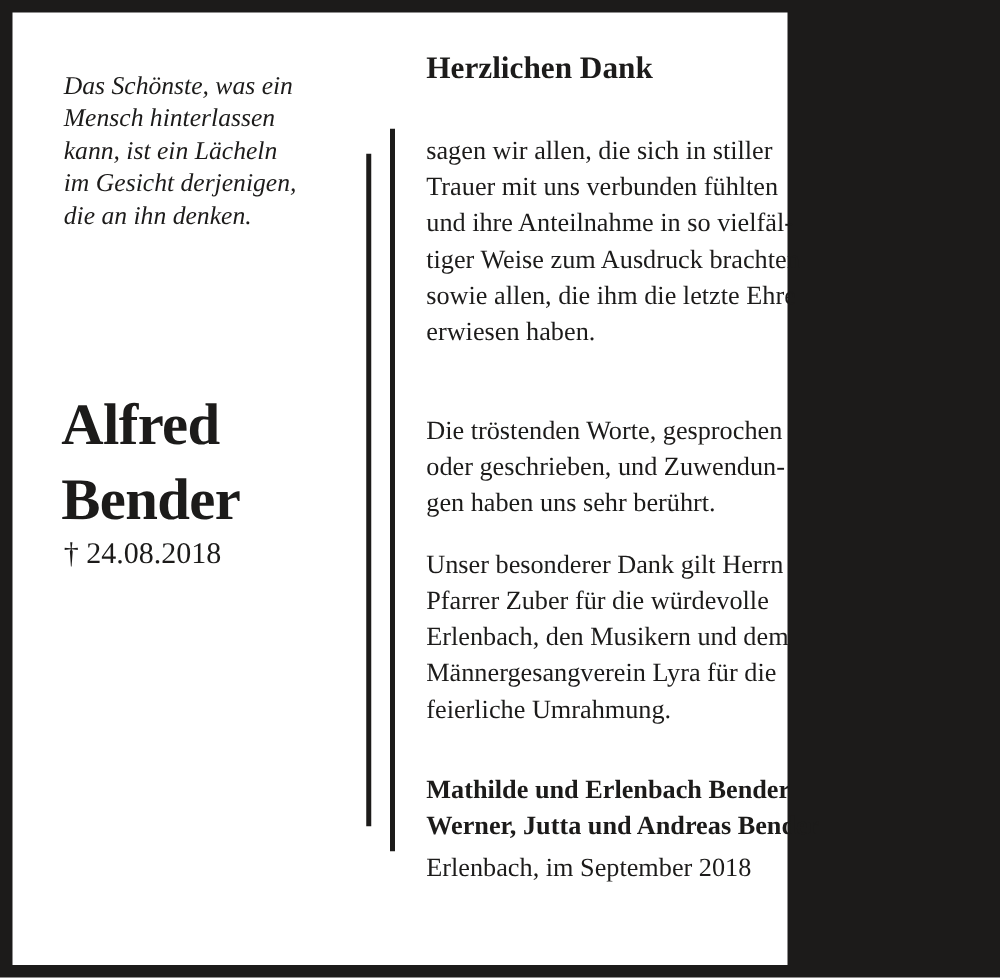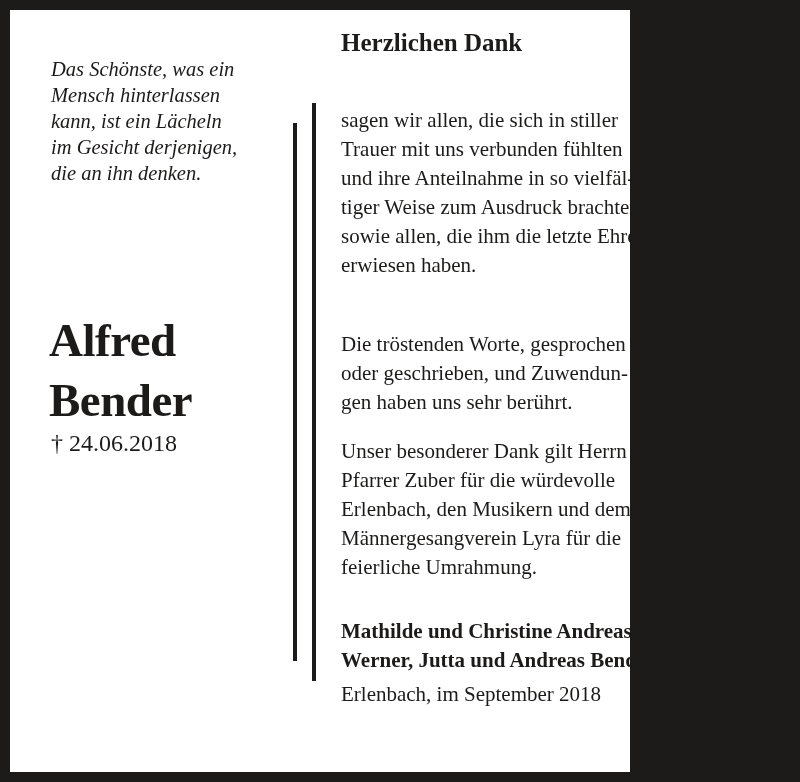--- a/index.html
+++ b/index.html
@@ -5,55 +5,55 @@
   html,body{margin:0;padding:0;}
   body{width:800px;height:782px;background:#1c1b1a;position:relative;overflow:hidden;font-family:"DejaVu Serif","Liberation Serif",serif;color:#1c1b1a;}
   .card{position:absolute;left:10px;top:10px;width:620px;height:762px;background:#fff;}
   .quote{position:absolute;left:41px;top:46px;width:230px;font-family:"Liberation Serif",serif;font-style:italic;font-size:20.5px;line-height:26px;white-space:pre-line;}
   .name{position:absolute;left:39px;top:288px;font-family:"Liberation Serif",serif;font-weight:bold;font-size:47px;line-height:60px;letter-spacing:-0.5px;white-space:pre-line;margin-top:12px;}
   .date{position:absolute;left:41px;top:418px;font-family:"Liberation Serif",serif;font-size:24px;line-height:30px;}
   .vline{position:absolute;background:#1c1b1a;width:4px;}
   .vl1{left:293px;top:123px;height:538px;}
   .vl2{left:312px;top:103px;height:578px;}
   .right{position:absolute;left:341px;font-family:"Liberation Serif",serif;font-size:21px;line-height:29px;}
-  .heading{top:28px;font-weight:bold;font-size:25px;}
+  .heading{top:40px;font-weight:bold;font-size:25px;}
   .p{white-space:pre-line;}
   .p1{top:106px;}
   .p2{top:314px;margin-top:16px;}
   .p3{top:437px;}
   .sig{top:617px;font-weight:bold;white-space:pre-line;}
   .place{top:680px;}
 </style>
 </head>
 <body>
 
 <div class="card">
   <div class="quote">Das Schönste, was ein
 Mensch hinterlassen
 kann, ist ein Lächeln
 im Gesicht derjenigen,
 die an ihn denken.</div>
   <div class="name">Alfred
 Bender</div>
-  <div class="date">† 24.06.2018</div>
+  <div class="date">† 24.08.2018</div>
 </div>
 
 <div class="vline vl1"></div>
 <div class="vline vl2"></div>
 
 <div class="right heading">Herzlichen Dank</div>
 <div class="right p p1">sagen wir allen, die sich in stiller
 Trauer mit uns verbunden fühlten
 und ihre Anteilnahme in so vielfäl-
 tiger Weise zum Ausdruck brachten
 sowie allen, die ihm die letzte Ehre
 erwiesen haben.</div>
 <div class="right p p2">Die tröstenden Worte, gesprochen
 oder geschrieben, und Zuwendun-
 gen haben uns sehr berührt.</div>
 <div class="right p p3">Unser besonderer Dank gilt Herrn
 Pfarrer Zuber für die würdevolle
 Erlenbach, den Musikern und dem
 Männergesangverein Lyra für die
 feierliche Umrahmung.</div>
-<div class="right sig">Mathilde und Christine Andreas
+<div class="right sig">Mathilde und Erlenbach Bender
 Werner, Jutta und Andreas Bender</div>
 <div class="right place">Erlenbach, im September 2018</div>
 
 </body></html>

